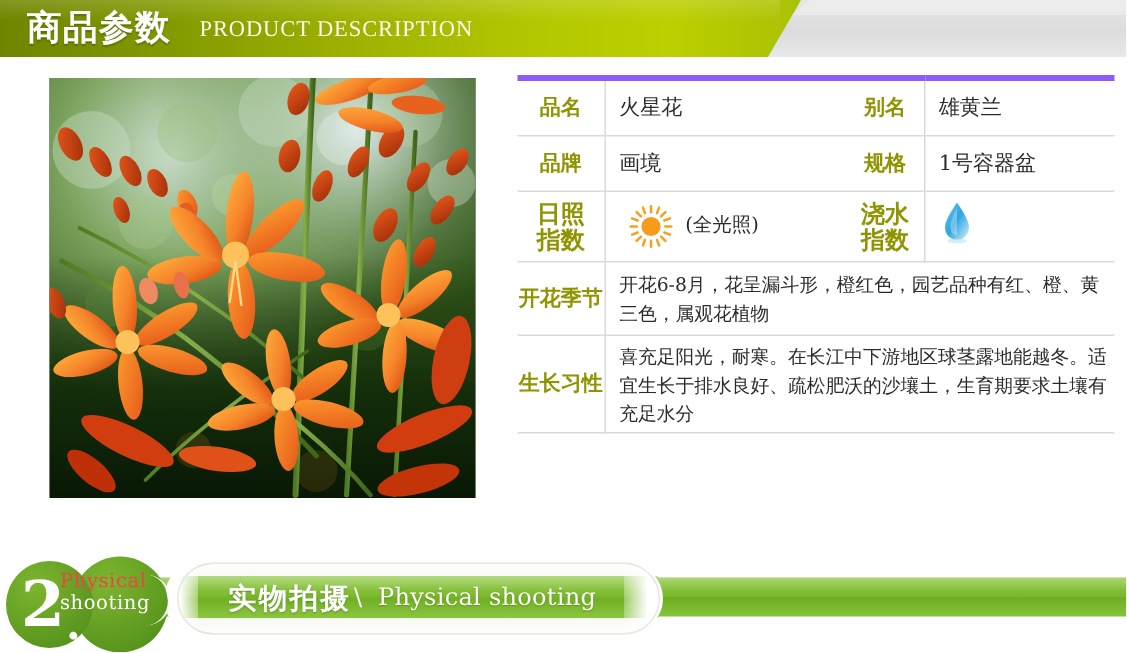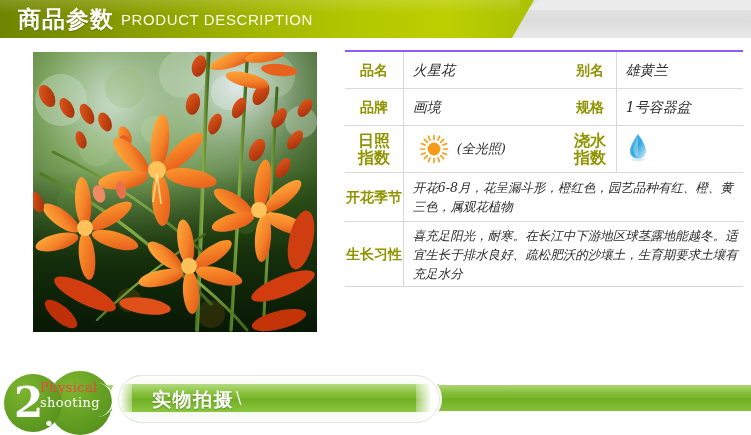--- a/index.html
+++ b/index.html
@@ -43,22 +43,22 @@
     position:absolute;left:0;top:38px;width:751px;height:4px;background:#ffffff;
   }
   .hdr-cn{
     position:absolute;left:18px;top:3px;
     font-family:"DejaVu Sans","Liberation Sans",sans-serif;
     font-size:23px;font-weight:bold;color:#ffffff;letter-spacing:1px;
     text-shadow:0 1px 1px rgba(60,75,0,.45);
     line-height:32px;
   }
   .hdr-en{
-    position:absolute;left:121px;top:11px;
-    font-family:Liberation Sans, sans-serif;
+    position:absolute;left:133px;top:11px;
+    font-family:Liberation Serif, serif;
     font-size:15px;color:#fbfbf0;letter-spacing:.6px;font-weight:400;
     line-height:18px;
   }
 
   
   .photo-wrap{
     position:absolute;left:33px;top:52px;width:284px;height:280px;
     overflow:hidden;background:#123007;
   }
   .photo-svg{display:block;width:284px;height:280px;}
@@ -84,28 +84,27 @@
     line-height:17px;
   }
   .lbl-2line{font-size:16px;line-height:17px;}
   .val{
     color:#2b2b2b;
     font-family:"DejaVu Serif","Liberation Serif",serif;
     font-size:14px;
     padding-left:9px !important;
     line-height:20px;
     text-align:left;
-    font-style:italic;
   }
   .val-sm{font-size:12.5px;line-height:19px;}
   .col-l1{width:58px;}
   .col-v1{width:160px;}
   .col-l2{width:52px;}
   .col-v2{width:126px;}
-  .topline{border-top:2px solid #8b5cf6;}
+  .topline{border-top:4px solid #8b5cf6;}
   .icon-cell{display:flex;align-items:center;gap:8px;padding-left:6px;}
   .sun-note{font-family:"DejaVu Serif","Liberation Serif",serif;font-size:13px;color:#2b2b2b;}
 
   
   .bottom{
     position:absolute;left:0;top:371px;width:751px;height:64px;
   }
   .greenbar{
     position:absolute;left:100px;top:14px;width:651px;height:26px;
     background:linear-gradient(180deg,#8dc63f 0%, #7cb82f 48%, #6fae22 52%, #84c23a 100%);
@@ -451,20 +450,21 @@
     <div class="greenbar-hl"></div>
 
     <div class="glass"></div>
     <div class="glass-green"></div>
     <div class="glass-mask-l"></div>
     <div class="glass-mask-r"></div>
     <div class="glass-ring"></div>
 
     <div class="bar-cn">实物拍摄</div>
     <div class="bar-slash">\</div>
+    <div class="bar-en">Physical shooting</div>
 
     <div class="circ-b"></div>
     <div class="circ-a"></div>
     <div class="circ-tail"></div>
     <div class="num2">2</div>
     <div class="num2-dot">.</div>
     <div class="phys1">Physical</div>
     <div class="phys2">shooting</div>
   </div>
 

